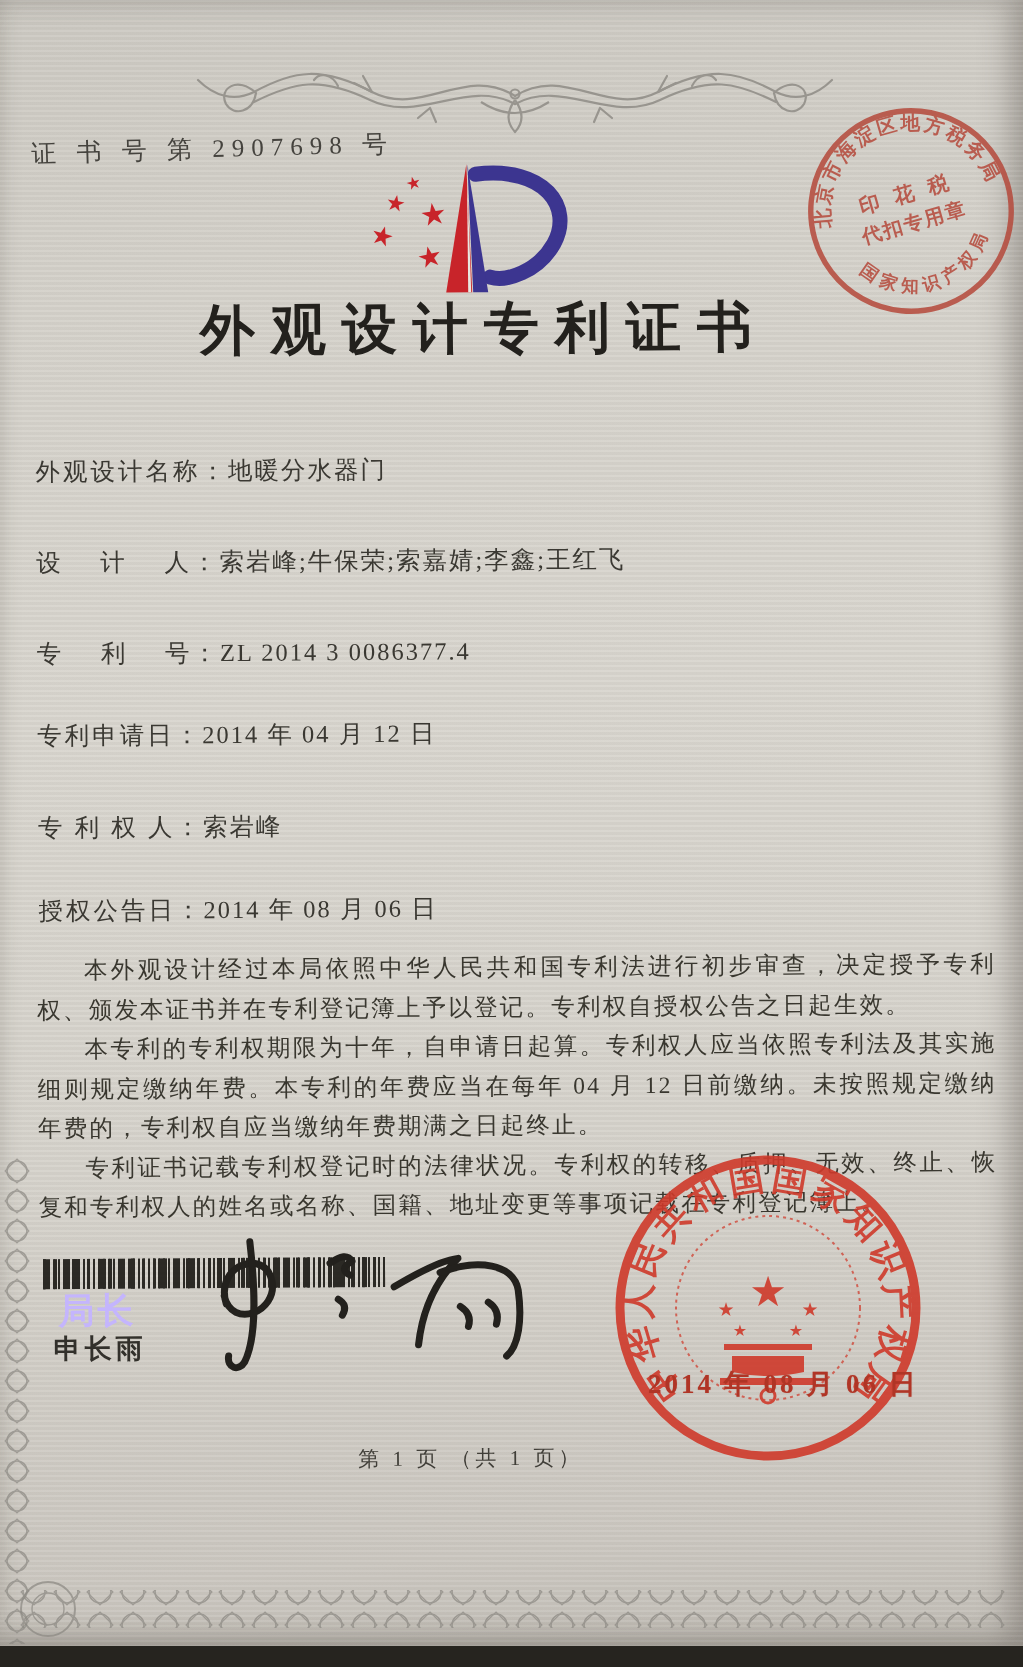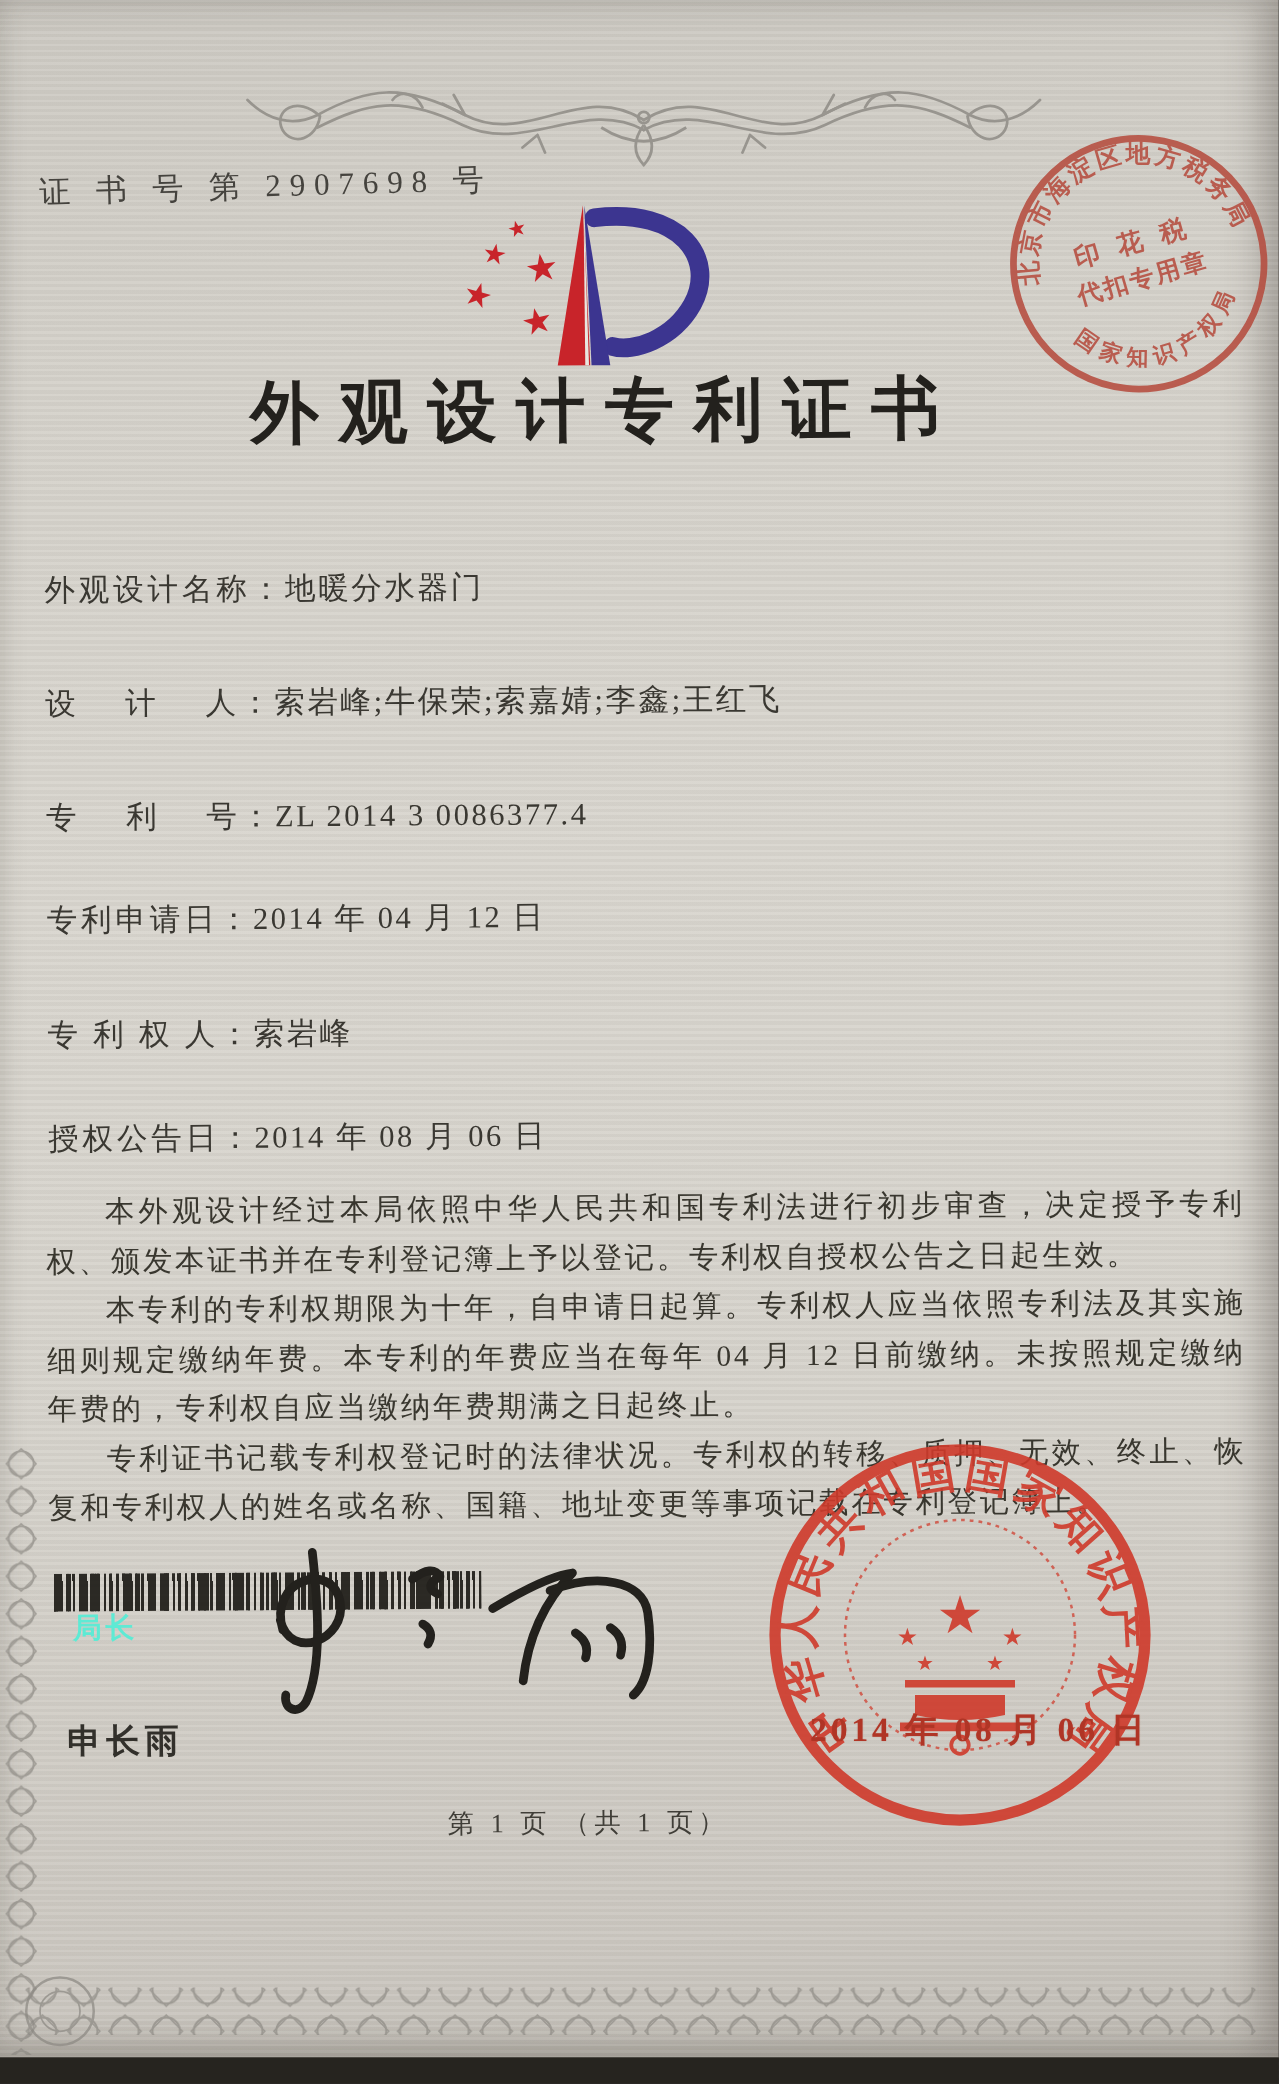--- a/index.html
+++ b/index.html
@@ -29,23 +29,23 @@
   .paras{position:absolute; left:36px; right:28px; top:948px; color:#39372f;
          font-size:23.5px; line-height:39.5px; letter-spacing:2.2px; text-align:justify;}
   .paras p{margin:0; text-indent:2em;}
 
   .barcode{position:absolute; left:40px; top:1256px; width:342px; height:30px; z-index:3; opacity:.88;
     background:
       repeating-linear-gradient(90deg,#15130f 0 2px, transparent 2px 5px),
       repeating-linear-gradient(90deg,#15130f 0 3px, transparent 3px 11px),
       repeating-linear-gradient(90deg,#15130f 0 5px, transparent 5px 29px);}
 
-  .director{position:absolute; left:55px; top:1284px; font-size:23px; font-weight:700;
-            color:#5eead4; letter-spacing:3px;}
-  .director-name{position:absolute; left:50px; top:1372px; font-size:27px; font-weight:700;
+  .director{position:absolute; left:55px; top:1284px; font-size:36px; font-weight:700;
+            color:#c4b5fd; letter-spacing:3px;}
+  .director-name{position:absolute; left:50px; top:1328px; font-size:27px; font-weight:700;
             color:#32302b; letter-spacing:4px;}
   .signature{position:absolute; left:185px; top:1228px; width:360px; height:150px; z-index:4;}
 
   .seal{position:absolute; left:608px; top:1148px; width:320px; height:320px; z-index:5; opacity:.9;}
   .seal-date{position:absolute; left:648px; top:1366px; z-index:6; font-size:27px; font-weight:700;
              color:#b03526; letter-spacing:3px; white-space:nowrap; text-shadow:0 0 1px rgba(176,53,38,.4);}
 
   .footer{position:absolute; left:0; right:0; top:1444px; text-align:center; transform:translateX(-45px);
           font-size:21px; color:#403e38; letter-spacing:4px;}
 

